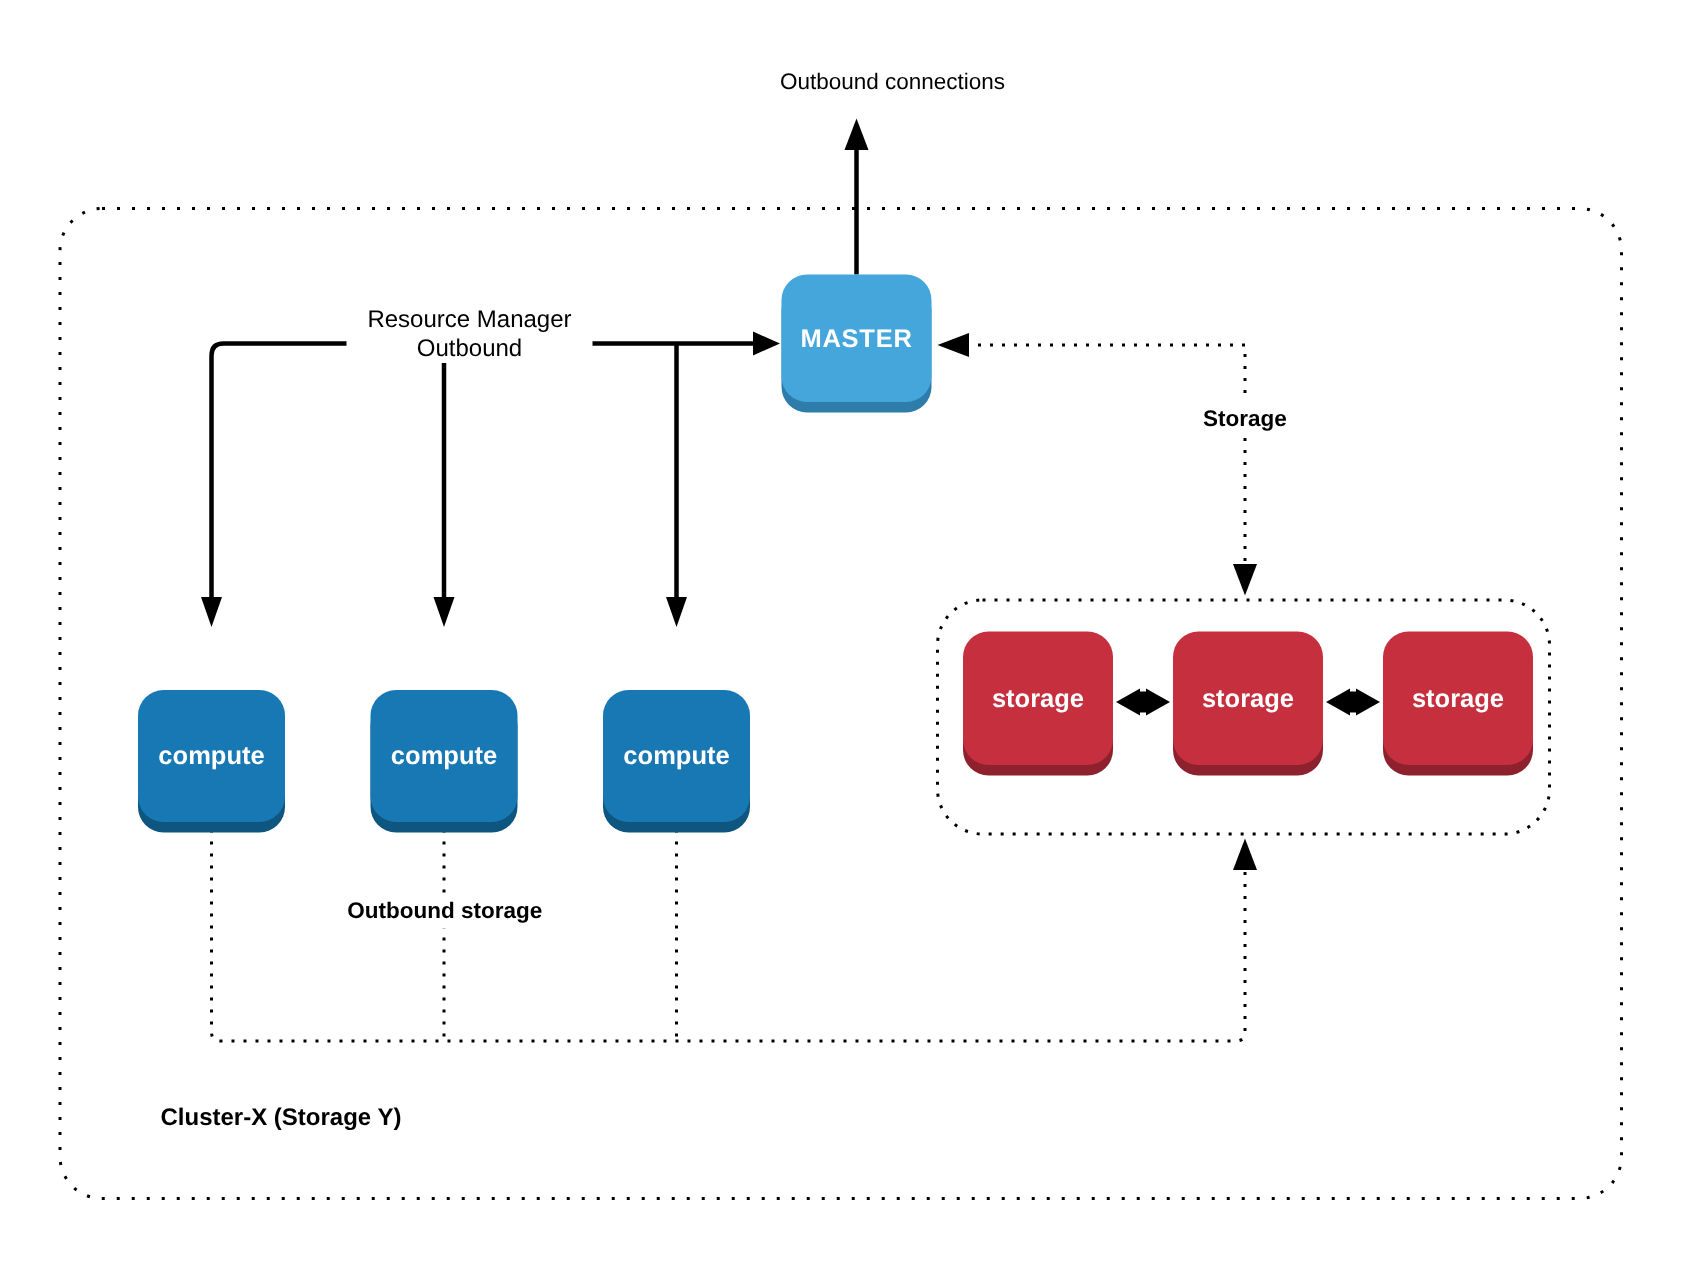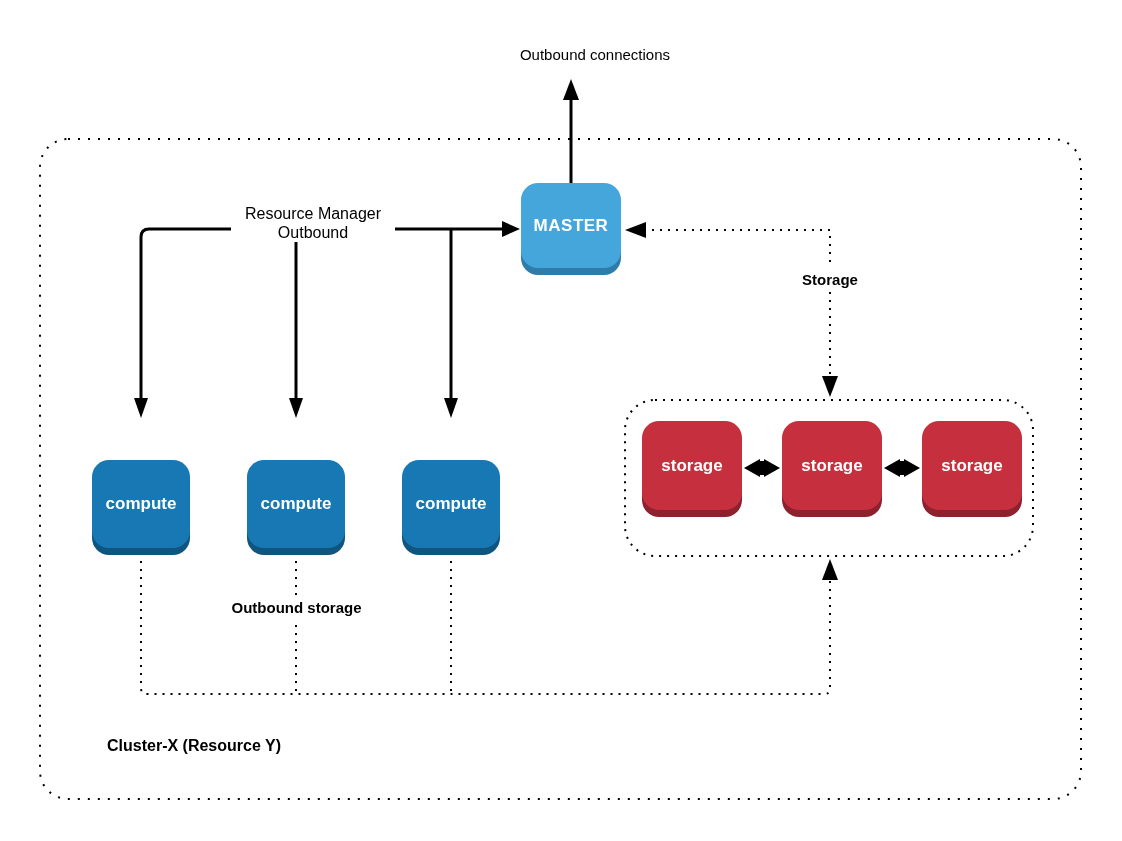--- a/index.html
+++ b/index.html
@@ -104,21 +104,21 @@
 
   <div class="lbl lbl-rm">
     <span>Resource Manager</span><br>
     <span>Outbound</span>
   </div>
 
   <div class="lbl lbl-storage">Storage</div>
 
   <div class="lbl lbl-network">Outbound storage</div>
 
-  <div class="lbl lbl-cluster">Cluster-X (Resource Y)</div>
+  <div class="lbl lbl-cluster">Cluster-X (Storage Y)</div>
 
   <div class="node node-master">
     <span>MASTER</span>
   </div>
 
   <div class="node node-compute c1">
     <span>compute</span>
   </div>
   <div class="node node-compute c2">
     <span>compute</span>

